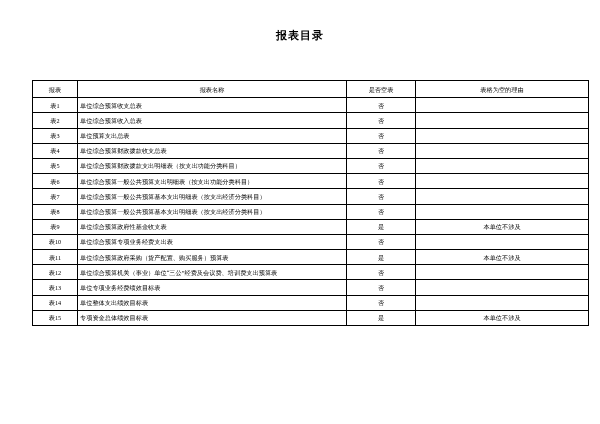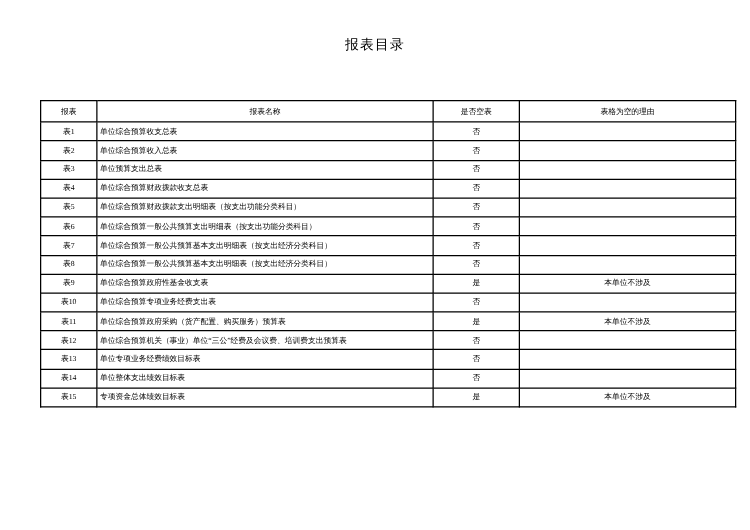--- a/index.html
+++ b/index.html
@@ -16,21 +16,21 @@
   }
   .page {
     position: relative;
     width: 600px;
     height: 424px;
     box-sizing: border-box;
   }
   .doc-title {
     text-align: center;
     font-size: 11px;
-    font-weight: normal;
+    font-weight: bold;
     letter-spacing: 1px;
     margin-top: 28px;
     margin-bottom: 0;
   }
   .table-wrap {
     position: absolute;
     left: 32px;
     top: 52px;
     width: 536px;
   }

